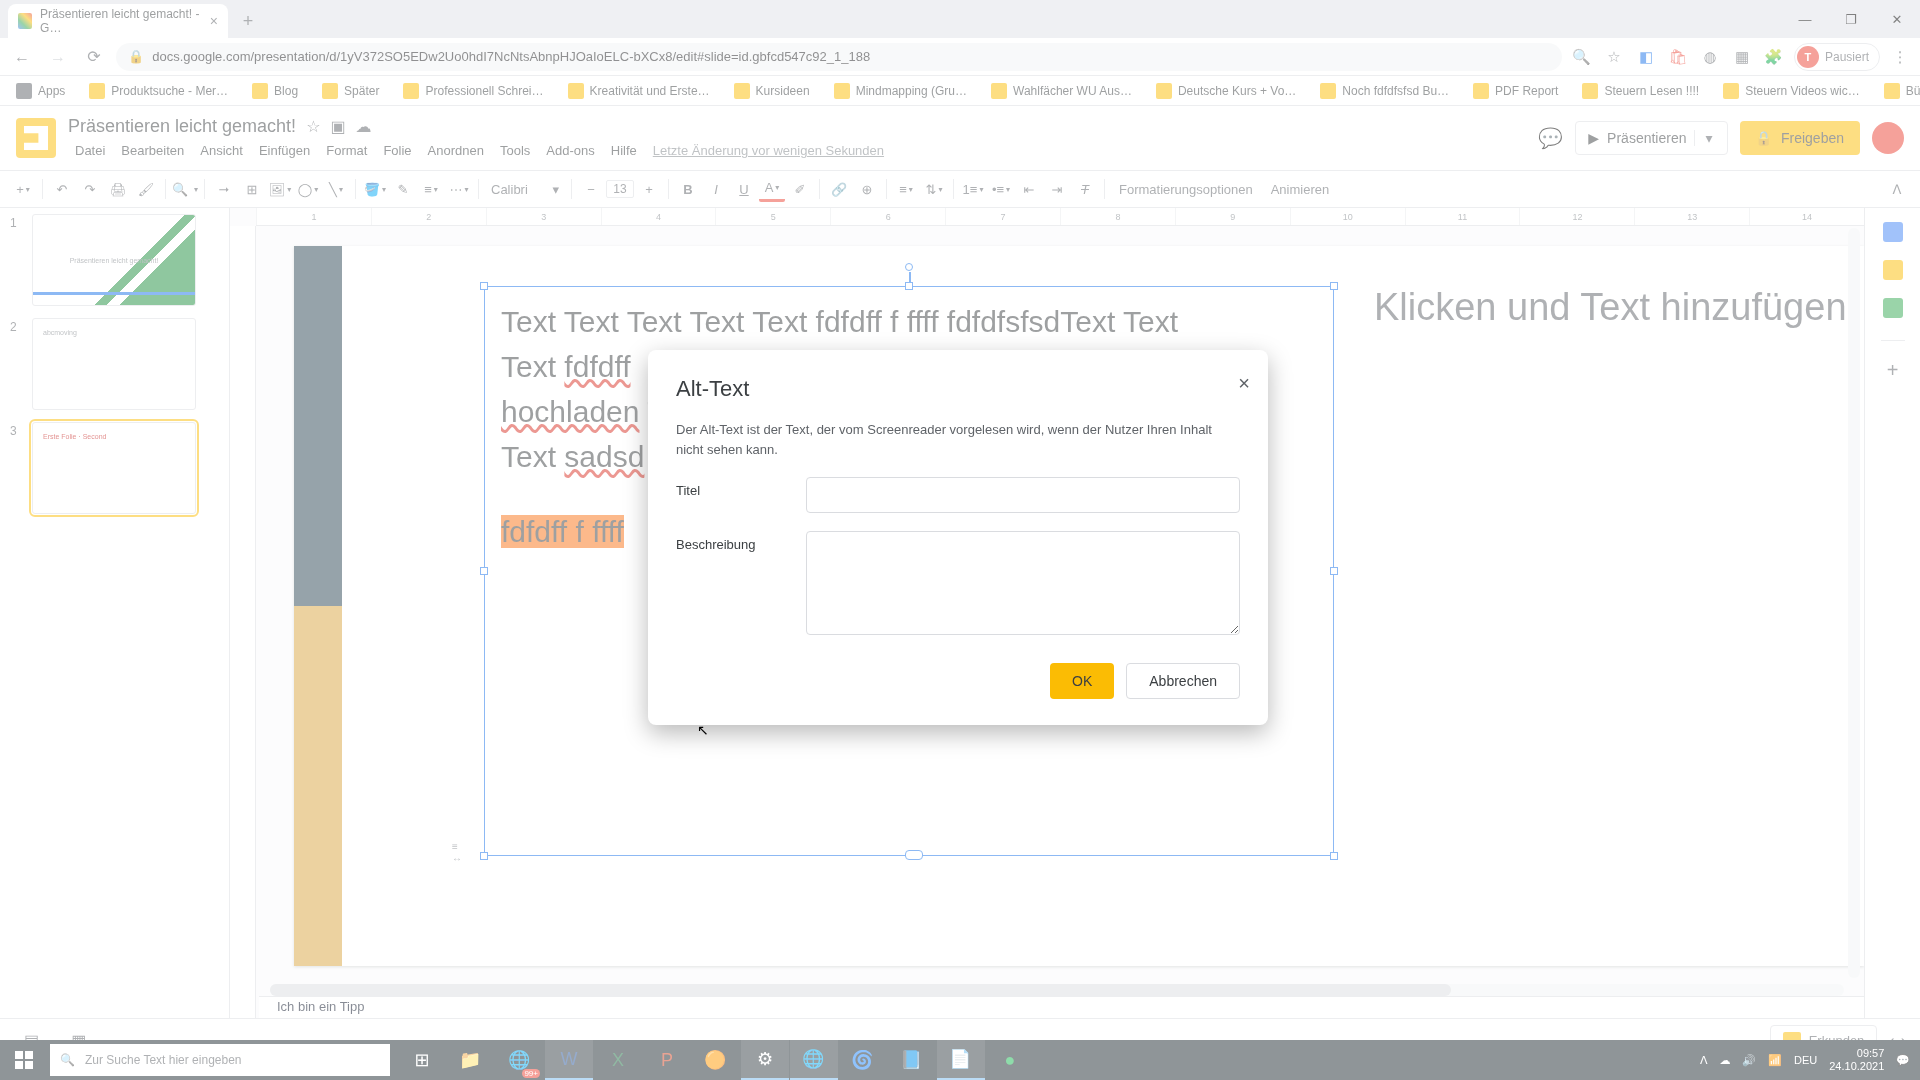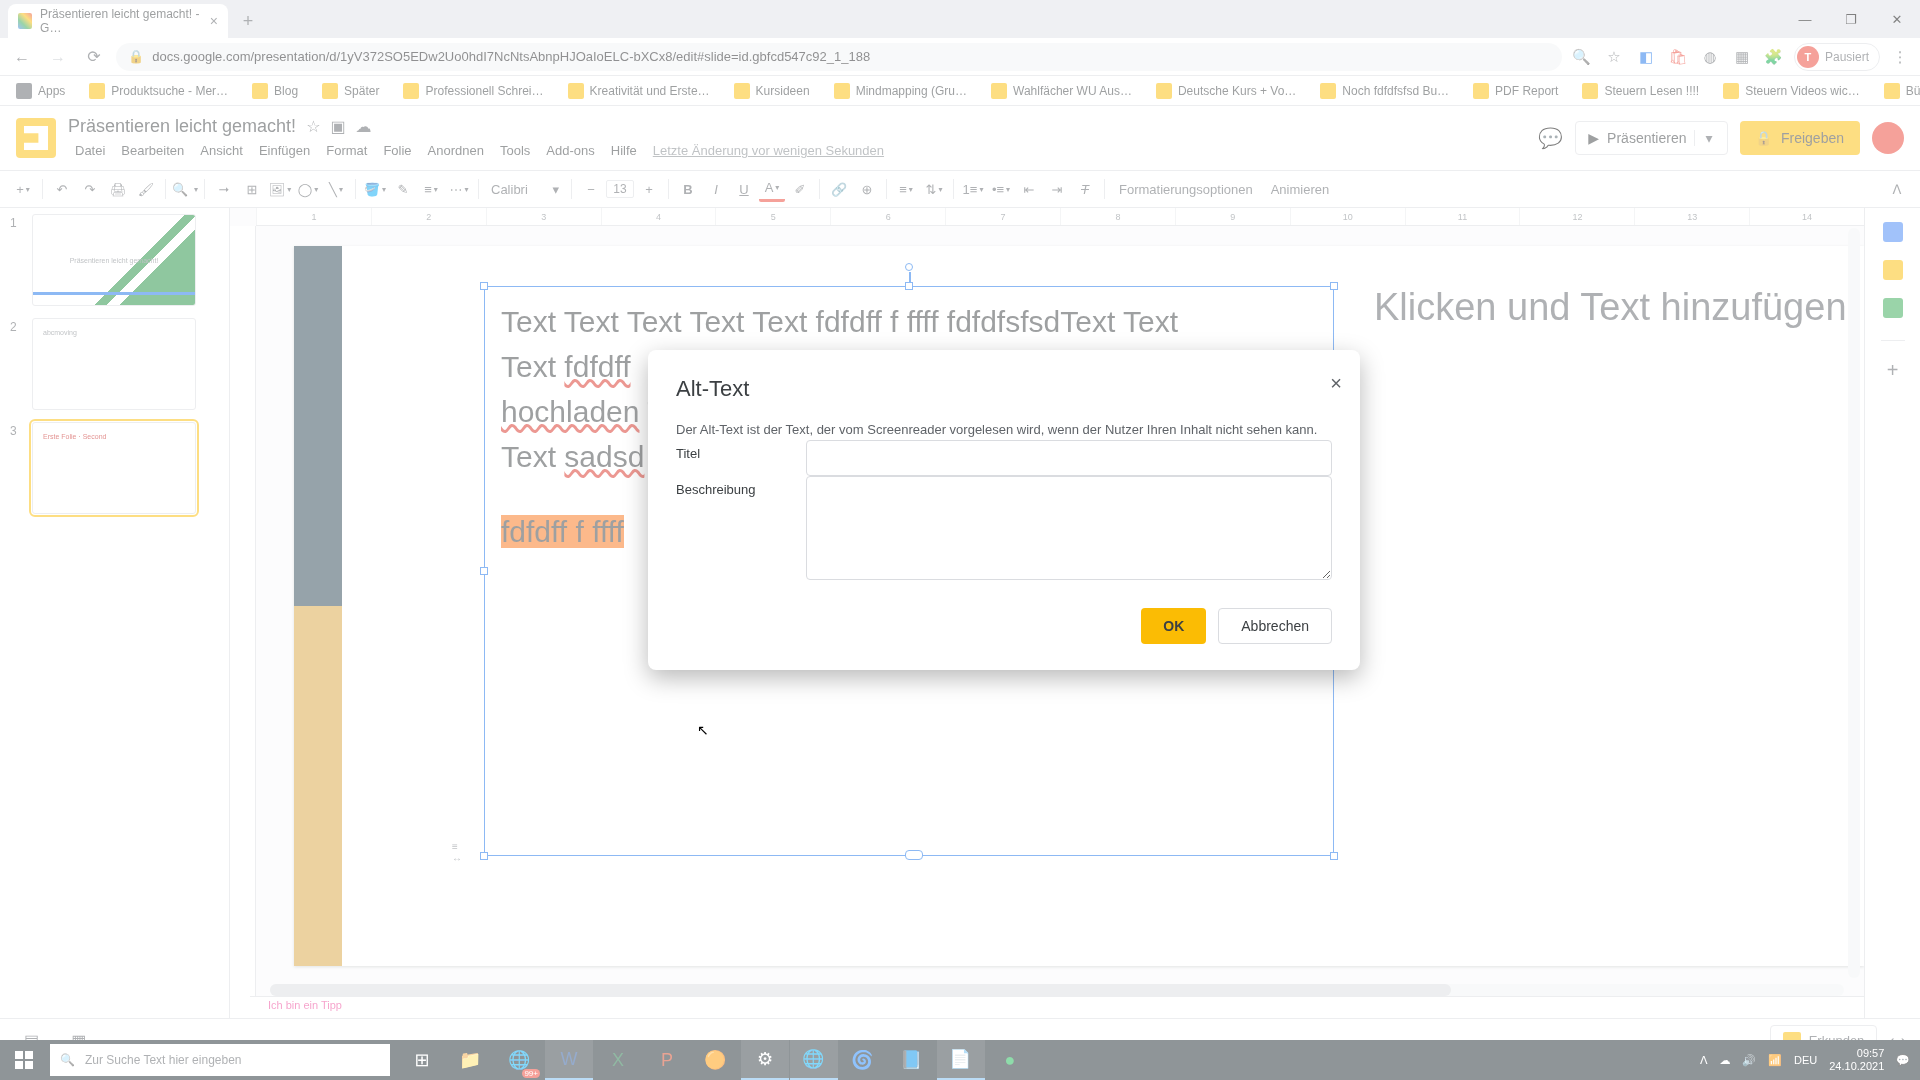--- a/index.html
+++ b/index.html
@@ -72,43 +72,43 @@
 .rot{position:absolute;left:50%;top:-24px;width:8px;height:8px;background:#fff;border:1.5px solid #1a73e8;border-radius:50%;margin-left:-4px}
 .rot::before{content:"";position:absolute;left:3px;top:8px;width:1.5px;height:11px;background:#1a73e8}
 .slide-text{padding:12px 16px;font-size:30px;color:#3c4043;line-height:1.5;font-family:Georgia,serif}
 .slide-text .hl{background:#f97316}
 .squiggle{text-decoration:underline wavy #d93025;text-decoration-skip-ink:none}
 .indent-ico{position:absolute;left:158px;top:595px;display:flex;flex-direction:column;gap:2px;color:#80868b;font-size:10px}
 .placeholder{position:absolute;left:1080px;top:40px;width:482px;font-size:38px;color:#5f6368}
 .canvas-scroll-h{position:absolute;bottom:22px;left:40px;right:20px;height:12px;background:#f1f3f4;border-radius:6px}
 .canvas-scroll-h::before{content:"";position:absolute;left:0;width:75%;height:100%;background:#dadce0;border-radius:6px}
 .canvas-scroll-v{position:absolute;right:4px;top:20px;bottom:40px;width:12px;background:#f1f3f4;border-radius:6px}
-.speaker{position:absolute;bottom:0;left:20px;right:0;height:22px;font-size:11px;color:#ec4899;padding:2px 18px;background:#fff;border-top:1px solid #dadce0}
+.speaker{position:absolute;bottom:0;left:29px;right:0;height:22px;font-size:13px;color:#0f172a;padding:2px 18px;background:#fff;border-top:1px solid #dadce0}
 .right-panel{width:56px;border-left:1px solid #dadce0;display:flex;flex-direction:column;align-items:center;gap:18px;padding-top:14px}
 .rp-ico{width:20px;height:20px;border-radius:3px}
 .rp-ico.cal{background:#4285f4}.rp-ico.keep{background:#fbbc04}.rp-ico.task{background:#34a853}
 .rp-sep{width:24px;height:1px;background:#dadce0;margin-top:4px}
 .rp-add{font-size:20px;color:#5f6368}
 .footer{height:44px;border-top:1px solid #dadce0;display:flex;align-items:center;padding:0 14px;gap:12px}
 .footer .view-ico{color:#5f6368;font-size:16px;padding:4px 10px}
 .explore{margin-left:auto;display:flex;align-items:center;gap:8px;border:1px solid #dadce0;border-radius:4px;padding:6px 12px;font-size:13px;color:#5f6368}
 .explore .ei{width:18px;height:18px;background:#fbbc04;border-radius:2px}
 .ft-nav{display:flex;gap:6px;color:#5f6368}
 .overlay{position:absolute;inset:0;background:rgba(255,255,255,0.5);z-index:50}
-.dialog{position:absolute;z-index:60;left:648px;top:350px;width:712px;background:#fff;border-radius:8px;box-shadow:0 8px 24px rgba(0,0,0,0.28);padding:26px 28px}
+.dialog{position:absolute;z-index:60;left:648px;top:350px;width:620px;background:#fff;border-radius:8px;box-shadow:0 8px 24px rgba(0,0,0,0.28);padding:26px 28px}
 .dlg-title{font-size:22px;color:#3c4043;font-weight:400}
 .dlg-close{position:absolute;right:18px;top:22px;color:#5f6368;font-size:20px;cursor:pointer}
 .dlg-desc{font-size:13px;color:#5f6368;margin-top:18px;line-height:1.5}
-.dlg-row{display:flex;gap:16px}
+.dlg-row{display:flex;margin-top:18px;gap:16px}
 .dlg-label{width:114px;font-size:13px;color:#3c4043;padding-top:6px}
 .dlg-input{flex:1;border:1px solid #dadce0;border-radius:4px;height:36px;padding:0 10px;font-size:14px}
 .dlg-textarea{flex:1;border:1px solid #dadce0;border-radius:4px;height:104px;padding:8px 10px;font-size:14px;resize:both}
 .dlg-btns{display:flex;justify-content:flex-end;gap:12px;margin-top:28px}
 .btn{padding:9px 22px;border-radius:4px;font-size:14px;cursor:pointer}
-.btn-primary{background:#fbbc04;color:#3c4043;font-weight:700;border:none}
+.btn-primary{background:#fbbc04;color:#3c4043;font-weight:400;border:none}
 .btn-sec{background:#fff;border:1px solid #dadce0;color:#3c4043}
 .cursor{position:absolute;left:697px;top:722px;z-index:70;font-size:14px;color:#000}
 .taskbar{position:absolute;bottom:0;left:0;right:0;height:40px;background:#1f2a30;display:flex;align-items:center;color:#fff;font-size:12px}
 .tb-start{width:48px;height:40px;display:flex;align-items:center;justify-content:center}
 .win-logo{width:18px;height:18px;display:grid;grid-template:1fr 1fr/1fr 1fr;gap:2px}
 .win-logo div{background:#fff}
 .tb-search{width:340px;height:32px;background:#fff;color:#5f6368;display:flex;align-items:center;padding:0 10px;gap:10px;margin-left:2px}
 .tb-apps{display:flex;gap:1px;margin-left:8px}
 .tb-app{width:48px;height:40px;display:flex;align-items:center;justify-content:center;font-size:18px}
 .tb-app.active{border-bottom:2px solid #76b9ed;background:rgba(255,255,255,0.1)}

